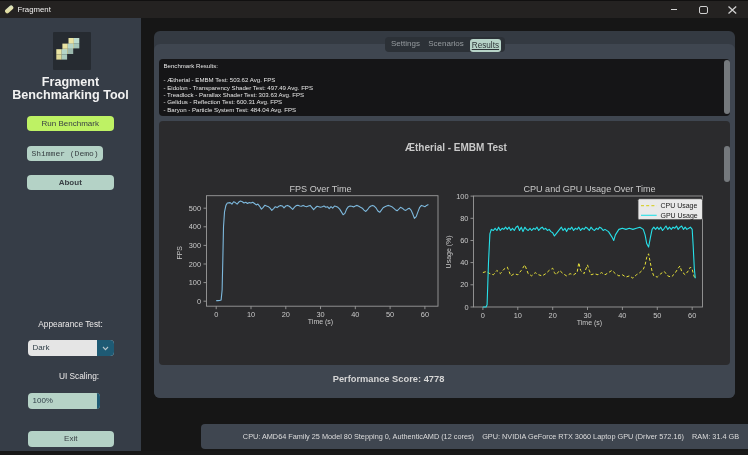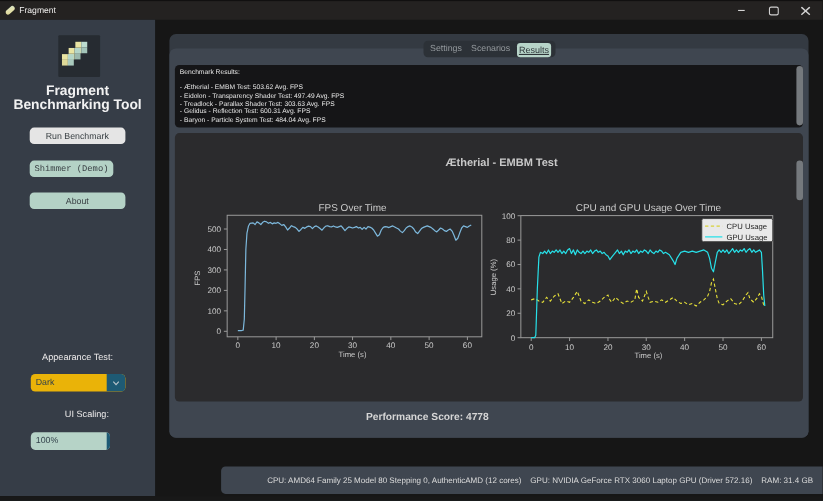--- a/index.html
+++ b/index.html
@@ -40,40 +40,41 @@
         <rect x="11.8" y="6.6" width="5.4" height="5.2" fill="#b4d5c8"></rect>
       <rect x="6.4" y="11.8" width="5.4" height="5.2" fill="#ded998"></rect>
         <rect x="11.8" y="11.8" width="5.4" height="5.2" fill="#9bb8ad"></rect>
       <rect x="0.3" y="12.2" width="5.4" height="5.2" fill="#e9e4a2"></rect>
         <rect x="5.7" y="12.2" width="5.4" height="5.2" fill="#b4d5c8"></rect>
       <rect x="0.3" y="17.4" width="5.4" height="5.2" fill="#ded998"></rect>
         <rect x="5.7" y="17.4" width="5.4" height="5.2" fill="#a9cabe"></rect>
     </g>
   </svg>
   <div class="abs" style="left:0;top:76px;width:141px;text-align:center;font-size:12.6px;font-weight:bold;color:#f2f2f2;line-height:13px;">Fragment<br>Benchmarking Tool</div>
-  <div class="abs" style="left:27px;top:115.8px;width:86.5px;height:15px;background:#e5e5e5;border-radius:4px;color:#3a4145;font-size:8px;display:flex;align-items:center;justify-content:center;">Run Benchmark</div>
+  <div class="abs" style="left:27px;top:115.8px;width:86.5px;height:15px;background:#bef264;border-radius:4px;color:#3a4145;font-size:8px;display:flex;align-items:center;justify-content:center;">Run Benchmark</div>
   <div class="abs" style="left:27px;top:145.6px;width:76px;height:15px;background:#b4d2c6;border-radius:4px;color:#3a4145;font-size:8px;display:flex;align-items:center;justify-content:center;font-family:Liberation Mono, monospace;">Shimmer (Demo)</div>
-  <div class="abs" style="left:27px;top:175.4px;width:86.5px;height:15px;background:#b4d2c6;border-radius:4px;color:#3a4145;font-size:8px;display:flex;align-items:center;justify-content:center;">About</div>
+  <div class="abs" style="left:27px;top:175.4px;width:86.5px;height:15px;background:#b4d2c6;border-radius:4px;color:#3a4145;font-size:8px;display:flex;align-items:center;justify-content:center;font-weight:bold;">About</div>
 
   <div class="abs" style="left:0;top:318.5px;width:141px;text-align:center;font-size:8.3px;color:#eceaea;">Appearance Test:</div>
-  <div class="abs" style="left:27.5px;top:340px;width:86px;height:16px;background:#eab308;border-radius:4px;overflow:hidden;">
+  <div class="abs" style="left:27.5px;top:340px;width:86px;height:16px;background:#e5e5e5;border-radius:4px;overflow:hidden;">
     <div class="abs" style="left:0;top:0;width:69.5px;height:16px;color:#32414a;font-size:8px;line-height:16px;padding-left:5px;">Dark</div>
     <div class="abs" style="left:69.5px;top:0;width:16.5px;height:16px;background:#1e5a74;"></div>
     <svg class="abs" style="left:74.5px;top:6px" width="7" height="5" viewBox="0 0 7 5">
         <path d="M1 1 L3.5 3.6 L6 1" stroke="#b8c4ca" stroke-width="1.1" fill="none"></path>
       </svg>
   </div>
   <div class="abs" style="left:0;top:370.5px;width:141px;text-align:center;font-size:8.3px;color:#eceaea;padding-left:17px;">UI Scaling:</div>
   <div class="abs" style="left:27.5px;top:393px;width:72px;height:16px;background:#b6d3c7;border-radius:4px;overflow:hidden;">
     <div class="abs" style="left:0;top:0;width:69.5px;height:16px;color:#32414a;font-size:8px;line-height:16px;padding-left:5px;">100%</div>
     <div class="abs" style="left:69.5px;top:0;width:16.5px;height:16px;background:#1e5a74;"></div>
     <svg class="abs" style="left:74.5px;top:6px" width="7" height="5" viewBox="0 0 7 5">
         <path d="M1 1 L3.5 3.6 L6 1" stroke="#b8c4ca" stroke-width="1.1" fill="none"></path>
       </svg>
   </div>
+  <div class="abs" style="left:28px;top:430.5px;width:85.5px;height:16px;background:#b4d2c6;border-radius:4px;color:#3a4145;font-size:8px;display:flex;align-items:center;justify-content:center;">Exit</div>
 
   <div class="abs" style="left:0;top:450.5px;width:748px;height:4.5px;background:#181818;"></div>
 
   <div class="abs" style="left:154px;top:31px;width:581px;height:367px;background:#343a42;border-radius:6px;"></div>
   <div class="abs" style="left:154px;top:43.5px;width:581px;height:354.5px;background:#3f4650;border-radius:6px;"></div>
 
   <div class="abs" style="left:385px;top:37.3px;width:119.5px;height:14.8px;background:#2c3137;border-radius:4px;"></div>
   <div class="abs" style="left:391px;top:37.3px;width:28px;height:14.8px;color:#969b9f;font-size:8px;line-height:14.8px;text-align:center;">Settings</div>
   <div class="abs" style="left:428px;top:37.3px;width:36px;height:14.8px;color:#969b9f;font-size:8px;line-height:14.8px;text-align:center;">Scenarios</div>
   <div class="abs" style="left:469.9px;top:39.2px;width:31px;height:13.2px;background:#b7d4c8;border-radius:3px;color:#2e3538;font-size:8.2px;line-height:13.2px;text-align:center;text-decoration:underline;">Results</div>

